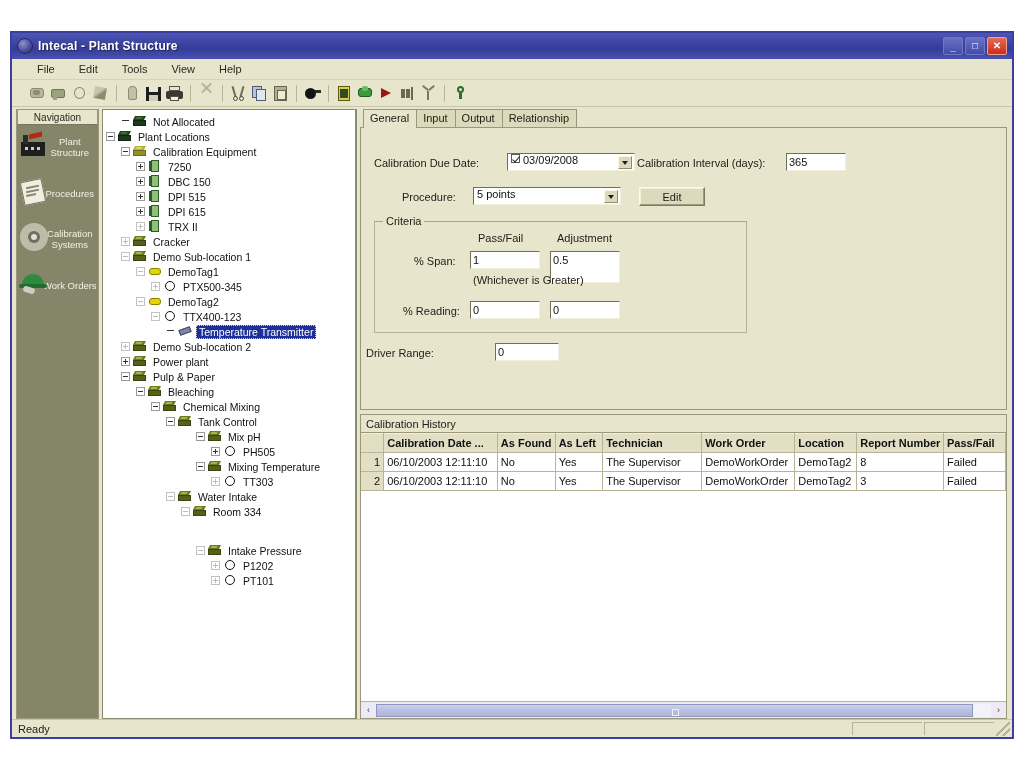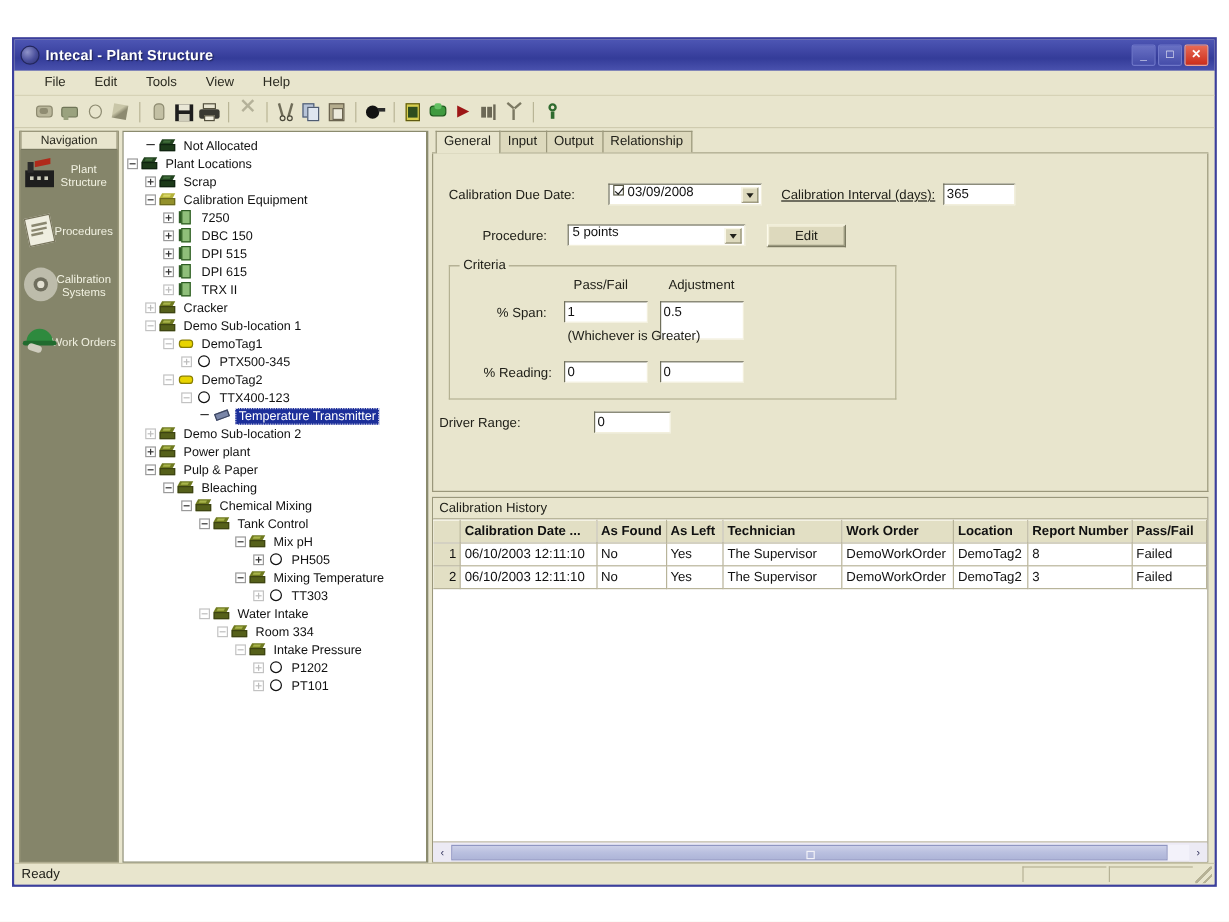--- a/index.html
+++ b/index.html
@@ -554,29 +554,20 @@
           <div class="tnode" style="padding-left: 0px;">
             <span class="exp"></span>
             <span class="ico box boxd">
               <i class="top"></i>
               <i class="btm"></i>
               <i class="hl"></i>
             </span>
             <span class="lbl">Plant Locations</span>
           </div>
           <div class="tnode" style="padding-left: 15px;">
-            <span class="exp plus"></span>
-            <span class="ico box boxd">
-              <i class="top"></i>
-              <i class="btm"></i>
-              <i class="hl"></i>
-            </span>
-            <span class="lbl">Scrap</span>
-          </div>
-          <div class="tnode" style="padding-left: 15px;">
             <span class="exp"></span>
             <span class="ico box boxy">
               <i class="top"></i>
               <i class="btm"></i>
               <i class="hl"></i>
             </span>
             <span class="lbl">Calibration Equipment</span>
           </div>
           <div class="tnode" style="padding-left: 30px;">
             <span class="exp plus"></span>
@@ -768,21 +759,21 @@
           </div>
           <div class="tnode" style="padding-left: 75px;">
             <span class="exp dim"></span>
             <span class="ico box">
               <i class="top"></i>
               <i class="btm"></i>
               <i class="hl"></i>
             </span>
             <span class="lbl">Room 334</span>
           </div>
-          <div class="tnode" style="padding-left: 90px;">
+          <div class="tnode" style="padding-left: 90px; margin-top: 24px;">
             <span class="exp dim"></span>
             <span class="ico box">
               <i class="top"></i>
               <i class="btm"></i>
               <i class="hl"></i>
             </span>
             <span class="lbl">Intake Pressure</span>
           </div>
           <div class="tnode" style="padding-left: 105px;">
             <span class="exp plus dim"></span>
@@ -812,21 +803,21 @@
 
       <div class="formpanel">
 
         <div class="fld-label" style="left:13px;top:29px;">Calibration Due Date:</div>
         <div class="combo" style="left:146px;top:25px;width:128px;height:18px;">
           <span class="chk"></span>
           <span>03/09/2008</span>
           <span class="arrow"></span>
         </div>
 
-        <div class="fld-label" style="left:290px;top:29px;text-decoration:underline;">Calibration Interval (days):</div>
+        <div class="fld-label" style="left:276px;top:29px;">Calibration Interval (days):</div>
         <div class="txtbox" style="left:425px;top:25px;width:60px;height:18px;">365</div>
 
         <div class="fld-label" style="left:41px;top:63px;">Procedure:</div>
         <div class="combo" style="left:112px;top:59px;width:148px;height:18px;">
           <span>5 points</span>
           <span class="arrow"></span>
         </div>
         <div class="btn" style="left:278px;top:59px;width:66px;height:19px;">Edit</div>
 
         <div class="groupbox" style="left:13px;top:93px;width:373px;height:112px;">

